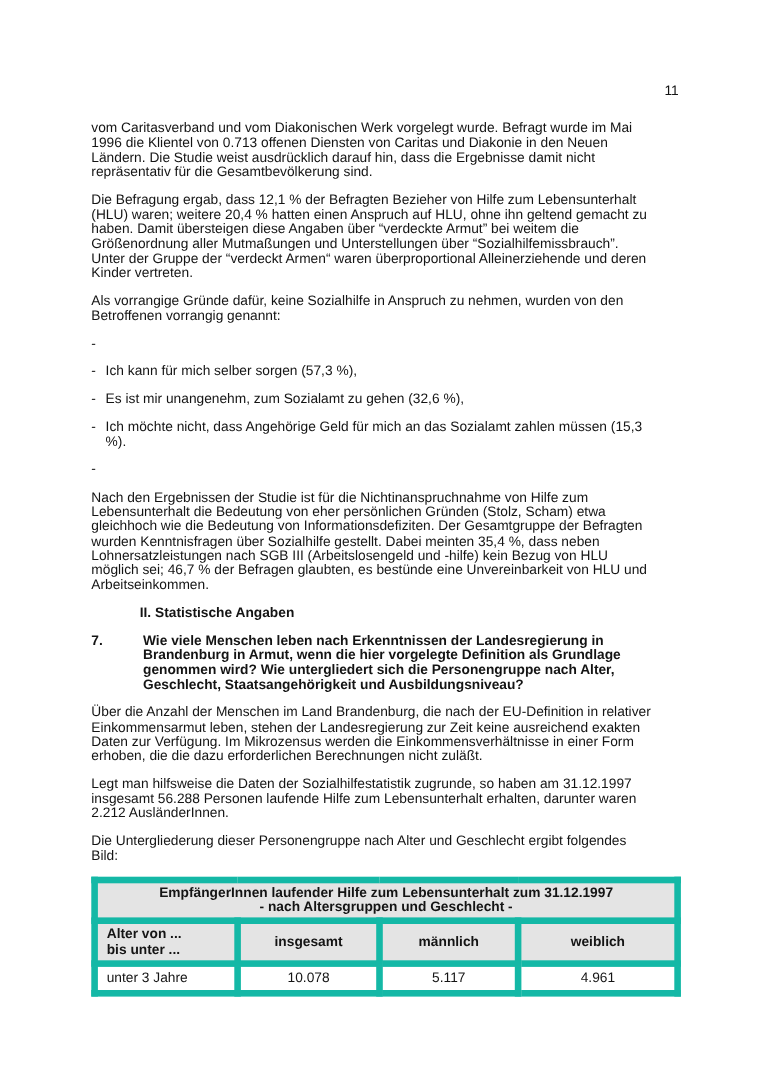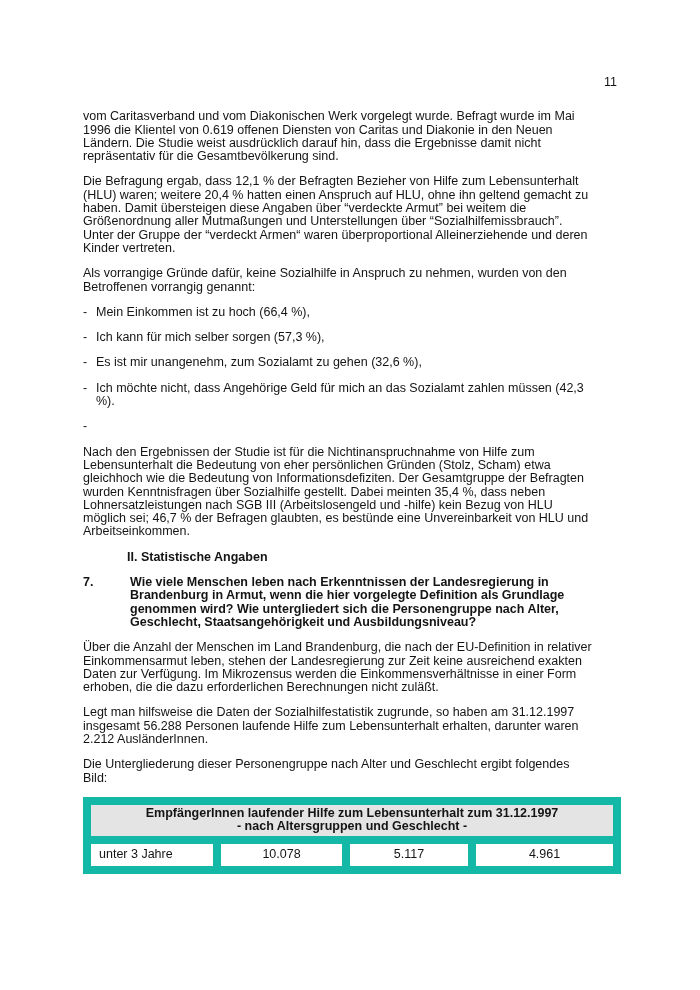--- a/index.html
+++ b/index.html
@@ -70,21 +70,21 @@
     border-collapse: collapse;
     width: 530px;
     table-layout: fixed;
     margin-top: 1px;
   }
   table.stat col.c1 { width: 130px; }
   table.stat col.c2 { width: 129px; }
   table.stat col.c3 { width: 126px; }
   table.stat col.c4 { width: 145px; }
   table.stat td, table.stat th {
-    border: 8px solid #14b8a6;
+    border: 6px solid #14b8a6;
     font-size: 12.5px;
     line-height: 13.3px;
   }
   table.stat .title-cell {
     background: #e4e4e4;
     text-align: center;
     font-weight: bold;
     padding: 2px 4px 3px 4px;
   }
   table.stat th {
@@ -109,50 +109,49 @@
 </style>
 </head>
 <body>
 
 <div class="page">
   <div class="content">
 
     <div class="pageno">11</div>
 
     <p class="para">vom Caritasverband und vom Diakonischen Werk vorgelegt wurde. Befragt wurde im Mai
-1996 die Klientel von 0.619 offenen Diensten von Caritas und Diakonie in den Neuen
+1996 die Klientel von 0.713 offenen Diensten von Caritas und Diakonie in den Neuen
 Ländern. Die Studie weist ausdrücklich darauf hin, dass die Ergebnisse damit nicht
 repräsentativ für die Gesamtbevölkerung sind.</p>
 
     <p class="para">Die Befragung ergab, dass 12,1 % der Befragten Bezieher von Hilfe zum Lebensunterhalt
 (HLU) waren; weitere 20,4 % hatten einen Anspruch auf HLU, ohne ihn geltend gemacht zu
 haben. Damit übersteigen diese Angaben über “verdeckte Armut” bei weitem die
 Größenordnung aller Mutmaßungen und Unterstellungen über “Sozialhilfemissbrauch”.
 Unter der Gruppe der “verdeckt Armen“ waren überproportional Alleinerziehende und deren
 Kinder vertreten.</p>
 
     <p class="para">Als vorrangige Gründe dafür, keine Sozialhilfe in Anspruch zu nehmen, wurden von den
 Betroffenen vorrangig genannt:</p>
 
     <div class="bullets">
       <div class="bullet">
         <span class="dash">-</span>
-        <span class="btext">Mein Einkommen ist zu hoch (66,4 %),</span>
       </div>
       <div class="bullet">
         <span class="dash">-</span>
         <span class="btext">Ich kann für mich selber sorgen (57,3 %),</span>
       </div>
       <div class="bullet">
         <span class="dash">-</span>
         <span class="btext">Es ist mir unangenehm, zum Sozialamt zu gehen (32,6 %),</span>
       </div>
       <div class="bullet">
         <span class="dash">-</span>
-        <span class="btext">Ich möchte nicht, dass Angehörige Geld für mich an das Sozialamt zahlen müssen (42,3
+        <span class="btext">Ich möchte nicht, dass Angehörige Geld für mich an das Sozialamt zahlen müssen (15,3
 %).</span>
       </div>
       <div class="bullet">
         <span class="dash">-</span>
       </div>
     </div>
 
     <p class="para">Nach den Ergebnissen der Studie ist für die Nichtinanspruchnahme von Hilfe zum
 Lebensunterhalt die Bedeutung von eher persönlichen Gründen (Stolz, Scham) etwa
 gleichhoch wie die Bedeutung von Informationsdefiziten. Der Gesamtgruppe der Befragten
@@ -191,20 +190,27 @@
           <col class="c4">
       </colgroup>
       <tbody>
         <tr>
           <td class="title-cell" colspan="4">
             <div>EmpfängerInnen laufender Hilfe zum Lebensunterhalt zum 31.12.1997</div>
             <div>- nach Altersgruppen und Geschlecht -</div>
           </td>
         </tr>
         <tr>
+          <th class="left">Alter von ...
+bis unter ...</th>
+          <th>insgesamt</th>
+          <th>männlich</th>
+          <th>weiblich</th>
+        </tr>
+        <tr>
           <td class="left">unter 3 Jahre</td>
           <td>10.078</td>
           <td>5.117</td>
           <td>4.961</td>
         </tr>
       </tbody>
     </table>
 
   </div>
 </div>

